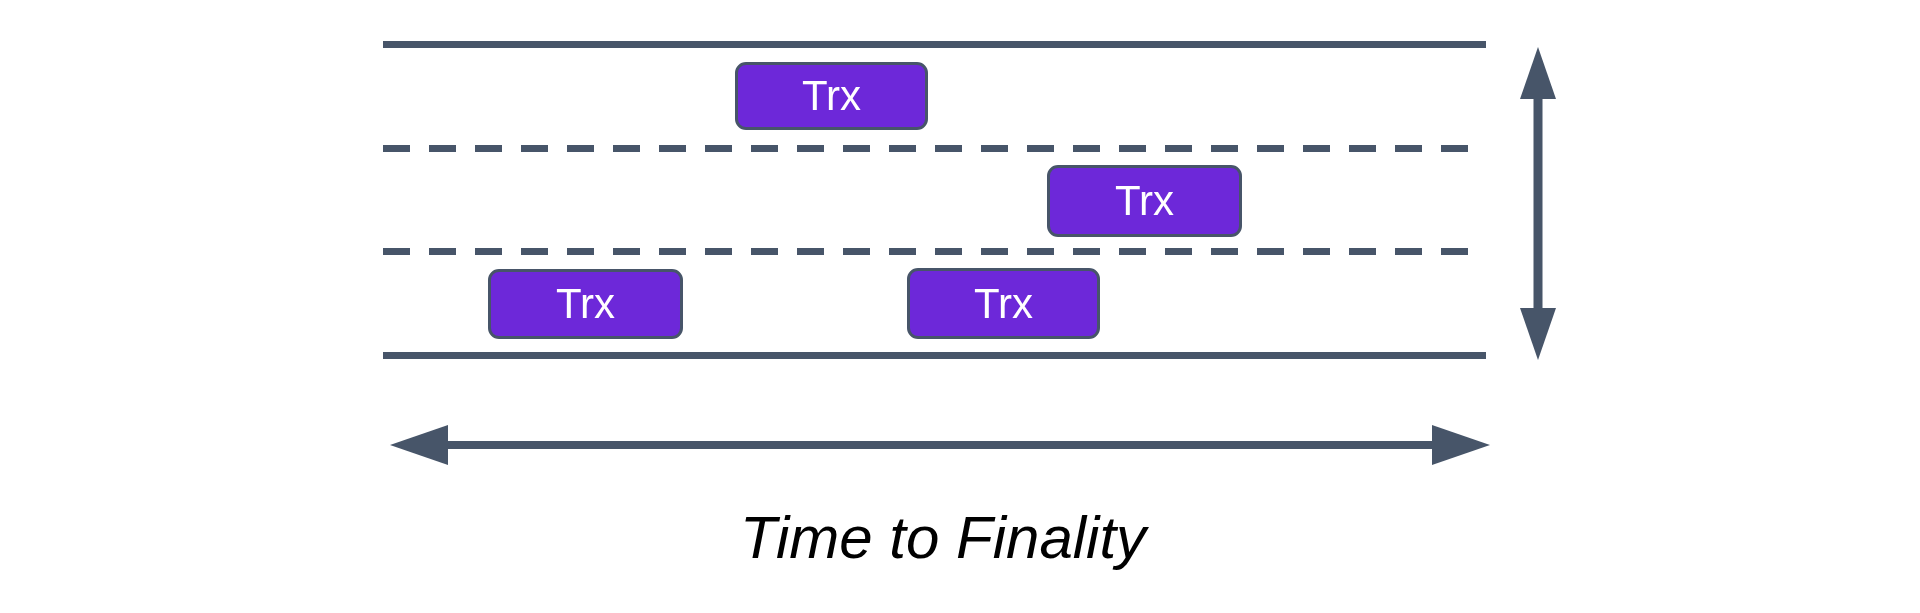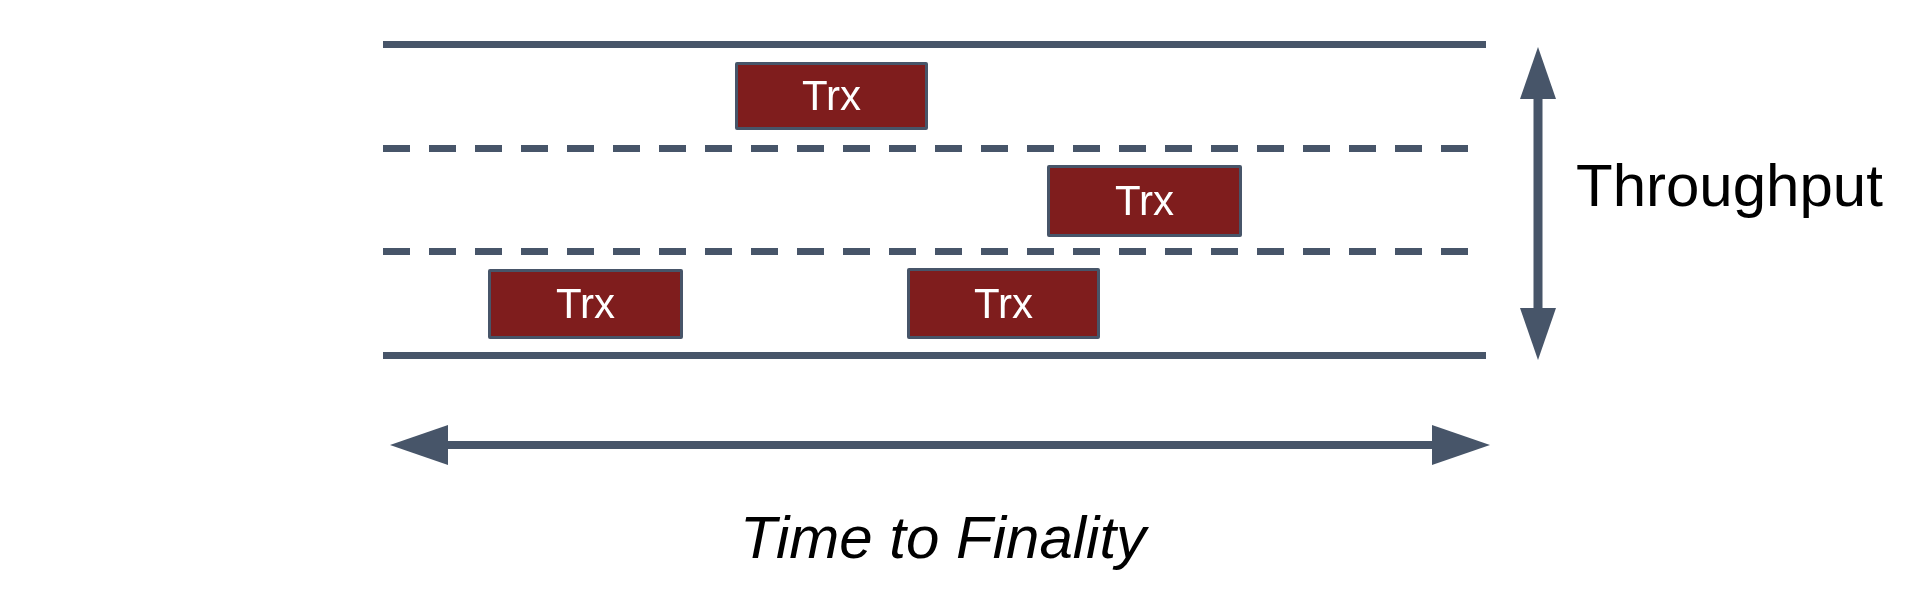--- a/index.html
+++ b/index.html
@@ -29,23 +29,23 @@
     left: 383px;
     width: 1103px;
     height: 7px;
     background: repeating-linear-gradient(90deg, #475569 0 27px, transparent 27px 46px);
   }
   .lane-divider.d1 { top: 145px; }
   .lane-divider.d2 { top: 248px; }
   .trx-box {
     position: absolute;
     box-sizing: border-box;
-    background: #7f1d1d;
+    background: #6d28d9;
     border: 3px solid #475569;
-    border-radius: 2px;
+    border-radius: 11px;
     color: #ffffff;
     font-size: 42px;
     display: flex;
     align-items: center;
     justify-content: center;
     line-height: 1;
   }
   .trx-1 { left: 735px;  top: 62px;  width: 193px; height: 68px; }
   .trx-2 { left: 1047px; top: 165px; width: 195px; height: 72px; }
   .trx-3 { left: 488px;  top: 269px; width: 195px; height: 70px; }
@@ -110,16 +110,15 @@
     <polygon points="22,0 4,52 40,52" fill="#475569"></polygon>
     <polygon points="22,313 4,261 40,261" fill="#475569"></polygon>
   </svg>
 
   <svg class="h-arrow" width="1100" height="44" viewBox="0 0 1100 44">
     <rect x="50" y="18" width="1000" height="8" fill="#475569"></rect>
     <polygon points="0,22 58,2 58,42" fill="#475569"></polygon>
     <polygon points="1100,22 1042,2 1042,42" fill="#475569"></polygon>
   </svg>
 
-  <div class="label-throughput">Throughput</div>
   <div class="label-finality">Time to Finality</div>
 
 </div>
 
 </body></html>

